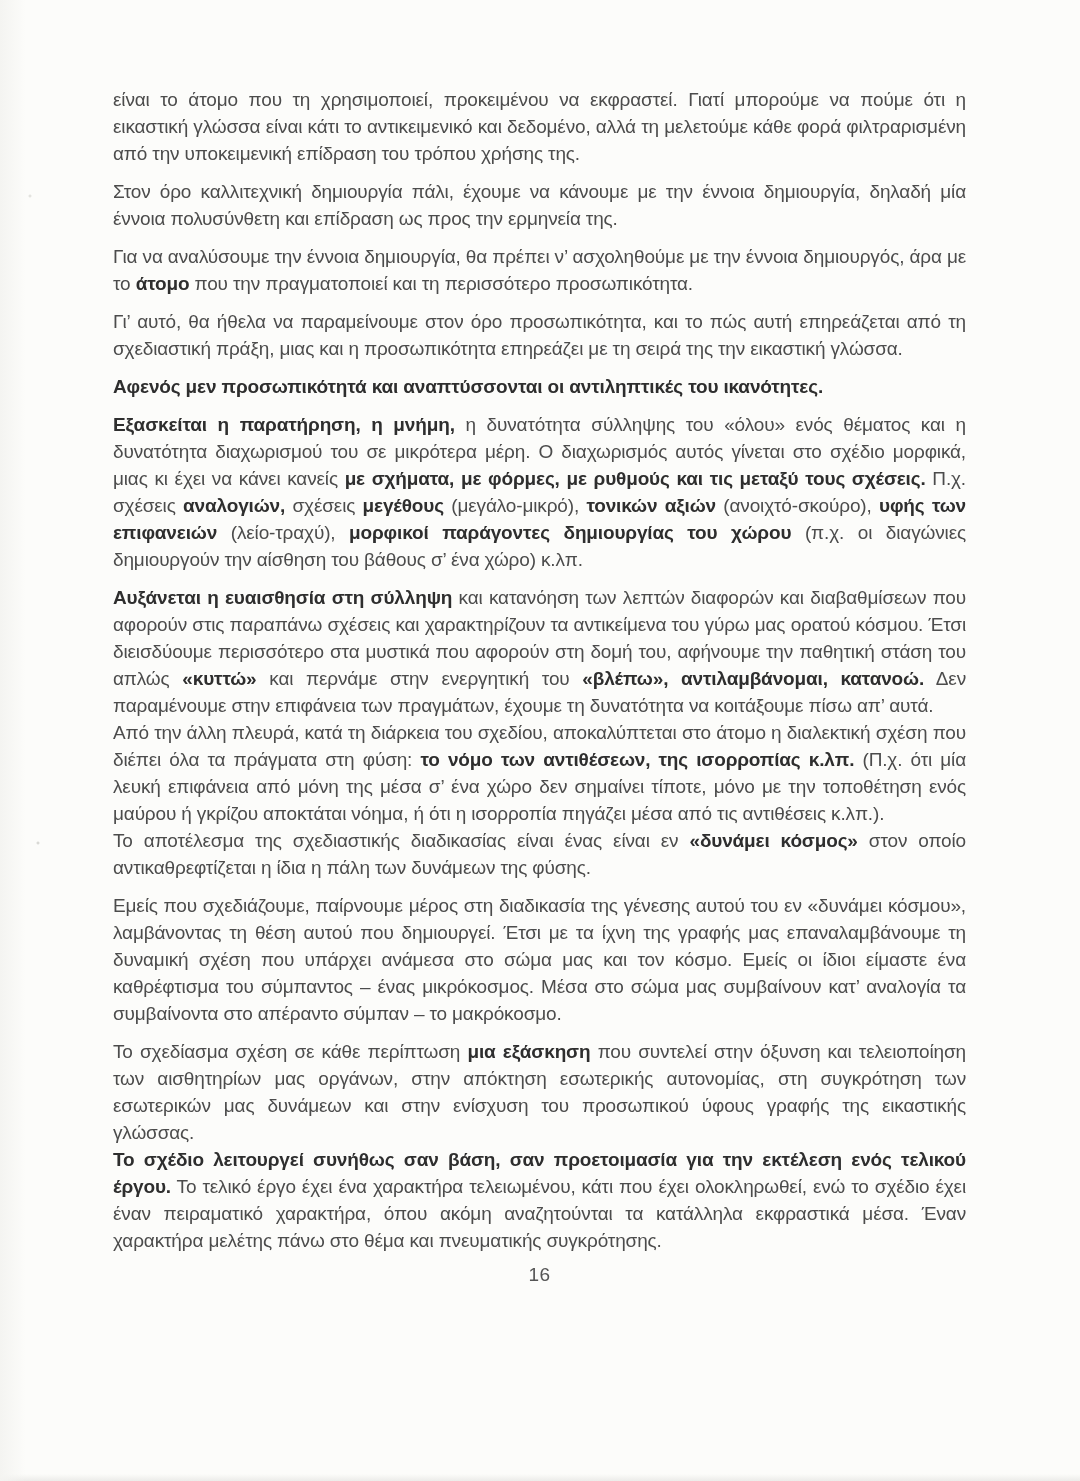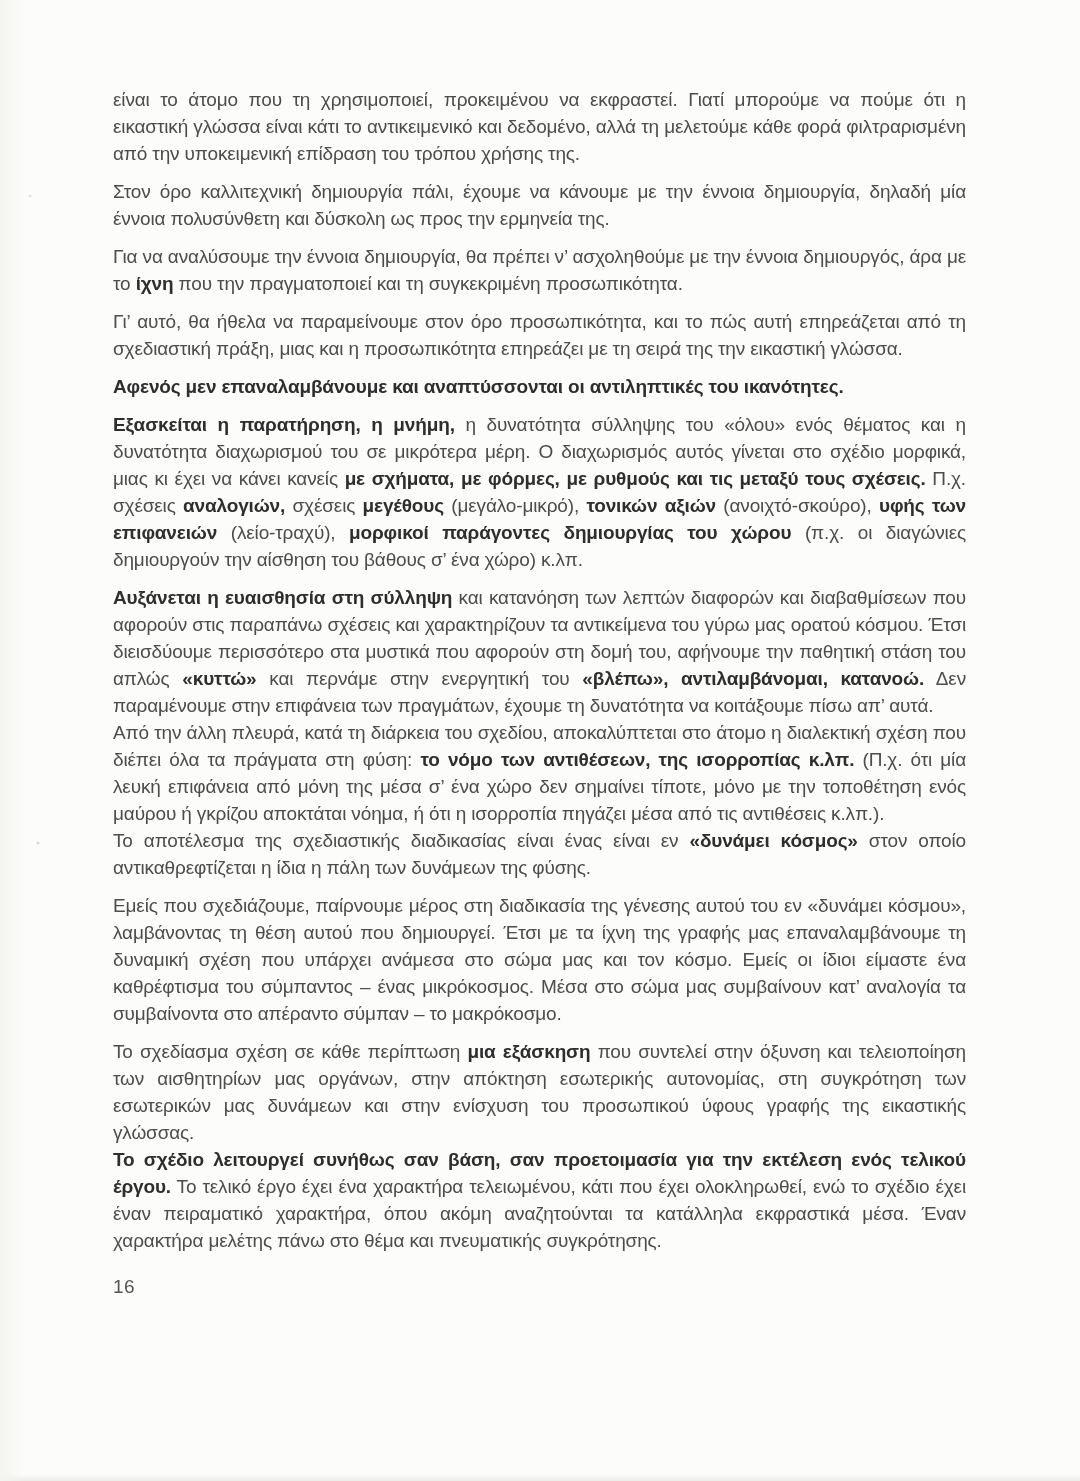--- a/index.html
+++ b/index.html
@@ -37,40 +37,40 @@
     text-align:justify;
     hyphens:auto;
     -webkit-hyphens:auto;
   }
   .para.spaced{margin-top:11px;}
   .para strong{
     font-weight:bold;
     color:var(--bold-color);
   }
   .page-footer{
-    margin-top:22px;
+    margin-top:10px;
     width:853px;
-    text-align:left;
+    text-align:center;
   }
   .page-number{
     font-size:19px;
     color:var(--footer-color);
     letter-spacing:0.5px;
   }
 </style>
 </head>
 <body>
 
 <div class="page">
   <main class="text-column">
       <p class="para"><span>είναι το άτομο που τη χρησιμοποιεί, προκειμένου να εκφραστεί. Γιατί μπορούμε να πούμε ότι η εικαστική γλώσσα είναι κάτι το αντικειμενικό και δεδομένο, αλλά τη μελετούμε κάθε φορά φιλτραρισμένη από την υποκειμενική επίδραση του τρόπου χρήσης της.</span></p>
-      <p class="para spaced"><span>Στον όρο καλλιτεχνική δημιουργία πάλι, έχουμε να κάνουμε με την έννοια δημιουργία, δηλαδή μία έννοια πολυσύνθετη και δύσκολη ως προς την ερμηνεία της.</span></p>
-      <p class="para spaced"><span>Για να αναλύσουμε την έννοια δημιουργία, θα πρέπει ν’ ασχοληθούμε με την έννοια δημιουργός, άρα με το </span><strong>ίχνη</strong><span> που την πραγματοποιεί και τη συγκεκριμένη προσωπικότητα.</span></p>
+      <p class="para spaced"><span>Στον όρο καλλιτεχνική δημιουργία πάλι, έχουμε να κάνουμε με την έννοια δημιουργία, δηλαδή μία έννοια πολυσύνθετη και επίδραση ως προς την ερμηνεία της.</span></p>
+      <p class="para spaced"><span>Για να αναλύσουμε την έννοια δημιουργία, θα πρέπει ν’ ασχοληθούμε με την έννοια δημιουργός, άρα με το </span><strong>άτομο</strong><span> που την πραγματοποιεί και τη περισσότερο προσωπικότητα.</span></p>
       <p class="para spaced"><span>Γι’ αυτό, θα ήθελα να παραμείνουμε στον όρο προσωπικότητα, και το πώς αυτή επηρεάζεται από τη σχεδιαστική πράξη, μιας και η προσωπικότητα επηρεάζει με τη σειρά της την εικαστική γλώσσα.</span></p>
-      <p class="para spaced"><strong>Αφενός μεν επαναλαμβάνουμε και αναπτύσσονται οι αντιληπτικές του ικανότητες.</strong></p>
+      <p class="para spaced"><strong>Αφενός μεν προσωπικότητά και αναπτύσσονται οι αντιληπτικές του ικανότητες.</strong></p>
       <p class="para spaced"><strong>Εξασκείται η παρατήρηση, η μνήμη,</strong><span> η δυνατότητα σύλληψης του «όλου» ενός θέματος και η δυνατότητα διαχωρισμού του σε μικρότερα μέρη. Ο διαχωρισμός αυτός γίνεται στο σχέδιο μορφικά, μιας κι έχει να κάνει κανείς </span><strong>με σχήματα, με φόρμες, με ρυθμούς και τις μεταξύ τους σχέσεις.</strong><span> Π.χ. σχέσεις </span><strong>αναλογιών,</strong><span> σχέσεις </span><strong>μεγέθους</strong><span> (μεγάλο-μικρό), </span><strong>τονικών αξιών</strong><span> (ανοιχτό-σκούρο), </span><strong>υφής των επιφανειών</strong><span> (λείο-τραχύ), </span><strong>μορφικοί παράγοντες δημιουργίας του χώρου</strong><span> (π.χ. οι διαγώνιες δημιουργούν την αίσθηση του βάθους σ’ ένα χώρο) κ.λπ.</span></p>
       <p class="para spaced"><strong>Αυξάνεται η ευαισθησία στη σύλληψη</strong><span> και κατανόηση των λεπτών διαφορών και διαβαθμίσεων που αφορούν στις παραπάνω σχέσεις και χαρακτηρίζουν τα αντικείμενα του γύρω μας ορατού κόσμου. Έτσι διεισδύουμε περισσότερο στα μυστικά που αφορούν στη δομή του, αφήνουμε την παθητική στάση του απλώς </span><strong>«κυττώ»</strong><span> και περνάμε στην ενεργητική του </span><strong>«βλέπω», αντιλαμβάνομαι, κατανοώ.</strong><span> Δεν παραμένουμε στην επιφάνεια των πραγμάτων, έχουμε τη δυνατότητα να κοιτάξουμε πίσω απ’ αυτά.</span></p>
       <p class="para"><span>Από την άλλη πλευρά, κατά τη διάρκεια του σχεδίου, αποκαλύπτεται στο άτομο η διαλεκτική σχέση που διέπει όλα τα πράγματα στη φύση: </span><strong>το νόμο των αντιθέσεων, της ισορροπίας κ.λπ.</strong><span> (Π.χ. ότι μία λευκή επιφάνεια από μόνη της μέσα σ’ ένα χώρο δεν σημαίνει τίποτε, μόνο με την τοποθέτηση ενός μαύρου ή γκρίζου αποκτάται νόημα, ή ότι η ισορροπία πηγάζει μέσα από τις αντιθέσεις κ.λπ.).</span></p>
       <p class="para"><span>Το αποτέλεσμα της σχεδιαστικής διαδικασίας είναι ένας είναι εν </span><strong>«δυνάμει κόσμος»</strong><span> στον οποίο αντικαθρεφτίζεται η ίδια η πάλη των δυνάμεων της φύσης.</span></p>
       <p class="para spaced"><span>Εμείς που σχεδιάζουμε, παίρνουμε μέρος στη διαδικασία της γένεσης αυτού του εν «δυνάμει κόσμου», λαμβάνοντας τη θέση αυτού που δημιουργεί. Έτσι με τα ίχνη της γραφής μας επαναλαμβάνουμε τη δυναμική σχέση που υπάρχει ανάμεσα στο σώμα μας και τον κόσμο. Εμείς οι ίδιοι είμαστε ένα καθρέφτισμα του σύμπαντος – ένας μικρόκοσμος. Μέσα στο σώμα μας συμβαίνουν κατ’ αναλογία τα συμβαίνοντα στο απέραντο σύμπαν – το μακρόκοσμο.</span></p>
       <p class="para spaced"><span>Το σχεδίασμα σχέση σε κάθε περίπτωση </span><strong>μια εξάσκηση</strong><span> που συντελεί στην όξυνση και τελειοποίηση των αισθητηρίων μας οργάνων, στην απόκτηση εσωτερικής αυτονομίας, στη συγκρότηση των εσωτερικών μας δυνάμεων και στην ενίσχυση του προσωπικού ύφους γραφής της εικαστικής γλώσσας.</span></p>
       <p class="para"><strong>Το σχέδιο λειτουργεί συνήθως σαν βάση, σαν προετοιμασία για την εκτέλεση ενός τελικού έργου.</strong><span> Το τελικό έργο έχει ένα χαρακτήρα τελειωμένου, κάτι που έχει ολοκληρωθεί, ενώ το σχέδιο έχει έναν πειραματικό χαρακτήρα, όπου ακόμη αναζητούνται τα κατάλληλα εκφραστικά μέσα. Έναν χαρακτήρα μελέτης πάνω στο θέμα και πνευματικής συγκρότησης.</span></p>
     </main>
   <footer class="page-footer">
     <span class="page-number">16</span>

